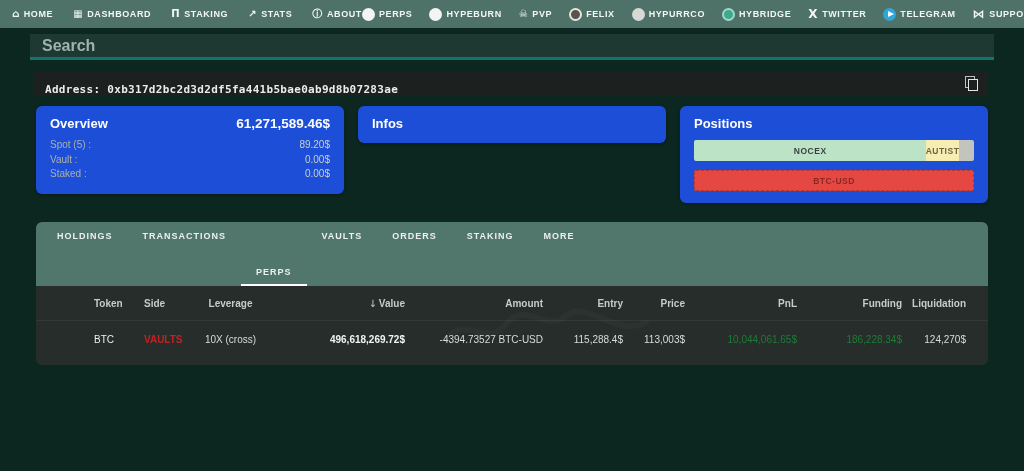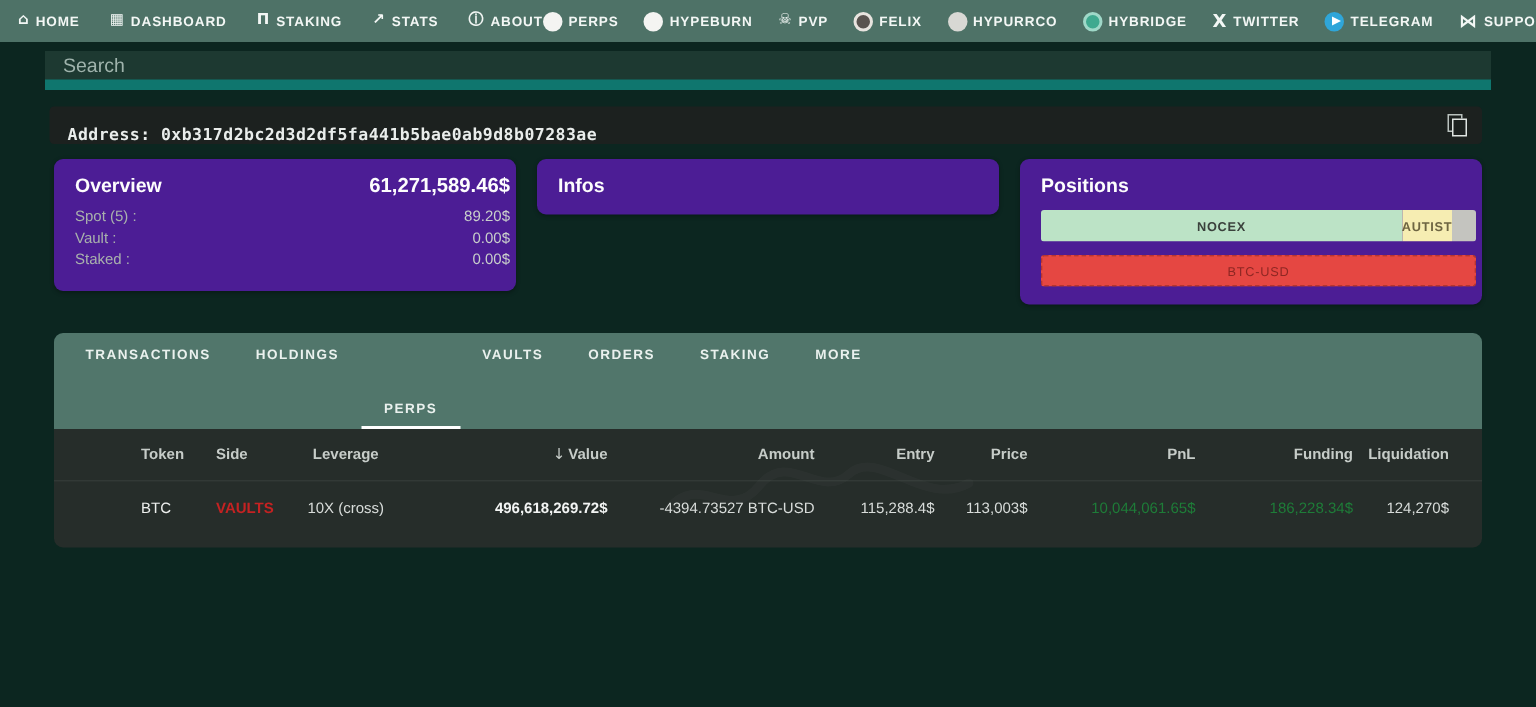--- a/index.html
+++ b/index.html
@@ -37,23 +37,23 @@
   .tg-tri {
     width:0; height:0;
     border-left:6px solid #fff; border-top:3px solid transparent; border-bottom:3px solid transparent;
     margin-left:2px;
   }
 
   
   .search-wrap { margin:6px 30px 0 30px; }
   .search-input {
     width:100%; height:26px; background:#1D3931;
-    border:none; border-bottom:7px solid #0f766e;
-    color:#CDD8D3; font-size:13px; padding:0 12px;
-    font-family:"Liberation Sans", sans-serif; outline:none;
+    border:none; border-bottom:3px solid #0f766e;
+    color:#CDD8D3; font-size:16px; padding:0 12px;
+    font-family:"Liberation Sans", sans-serif; outline:none;font-weight:bold;
   }
   .search-input::placeholder { color:#9FB3AC; }
 
   
   .address-bar {
     margin:11px 36px 0 33px; height:25px; background:#1C211F;
     border-radius:3px; display:flex; align-items:flex-end; padding:0 12px;
     position:relative;
   }
   .address-text {
@@ -68,21 +68,21 @@
     border:1px solid #B9C2BE;
   }
   .copy-btn::after {
     content:""; position:absolute; left:3px; top:3px; width:8px; height:10px;
     border:1px solid #DFE5E2; background:#1C211F;
   }
 
   
   .cards { margin:10px 36px 0 36px; display:flex; gap:14px; align-items:flex-start; }
   .card {
-    background:#4c1d95; border-radius:6px; padding:10px 4px 12px 14px;
+    background:#1d4ed8; border-radius:6px; padding:10px 14px 12px 14px;
     flex:1; box-shadow:0 1px 3px rgba(0,0,0,.3);
   }
   .card-title { font-size:13px; font-weight:bold; color:#FDFDFD; }
   .card-head { display:flex; justify-content:space-between; align-items:baseline; }
   .card-total { font-size:13.5px; font-weight:bold; color:#FDFDFD; }
   .ov-rows { margin-top:7px; }
   .ov-row { display:flex; justify-content:space-between; font-size:10px; line-height:14.5px; }
   .ov-label { color:#A9B1AD; }
   .ov-value { color:#C9CFCB; }
 
@@ -98,21 +98,21 @@
   .seg {
     display:flex; align-items:center; justify-content:center;
     font-size:8.5px; font-weight:bold; letter-spacing:.5px; cursor:pointer;
   }
   .seg-nocex { width:83%; background:#BCE3C6; color:#3A413C; }
   .seg-autist { width:11.5%; background:#F6EDB2; color:#6E6542; }
   .seg-gray { width:5.5%; background:#C4C4BF; }
   .pos-btn {
     margin-top:9px; height:21px; width:100%;
     background:#E54742; border:1px dashed #B5352F; border-radius:2px;
-    color:#8E2723; font-size:8.5px; font-weight:normal; letter-spacing:.5px;
+    color:#8E2723; font-size:8.5px; font-weight:bold; letter-spacing:.5px;
     display:flex; align-items:center; justify-content:center; cursor:pointer;
     font-family:"Liberation Sans", sans-serif;
   }
 
   
   .tabbar {
     margin:19px 36px 0 36px; background:#51766B;
     border-radius:6px 6px 0 0; display:flex; padding:0 6px;
   }
   .tab {
@@ -262,22 +262,22 @@
     <div class="seg-bar">
       <div class="seg seg-nocex">NOCEX</div>
       <div class="seg seg-autist">AUTIST</div>
       <div class="seg seg-gray"></div>
     </div>
     <div class="pos-btn">BTC-USD</div>
   </div>
 </div>
 
 <div class="tabbar">
+  <div class="tab">HOLDINGS</div>
   <div class="tab">TRANSACTIONS</div>
-  <div class="tab">HOLDINGS</div>
   <div class="tab active">PERPS</div>
   <div class="tab">VAULTS</div>
   <div class="tab">ORDERS</div>
   <div class="tab">STAKING</div>
   <div class="tab">MORE</div>
 </div>
 
 <div class="table-panel">
   <svg class="watermark" width="220" height="60" viewBox="0 0 220 60">
     <path d="M10 45 C 30 20, 50 55, 70 30 S 110 40, 130 22 S 180 45, 210 28" fill="none" stroke="rgba(255,255,255,0.05)" stroke-width="6" stroke-linecap="round"></path>

